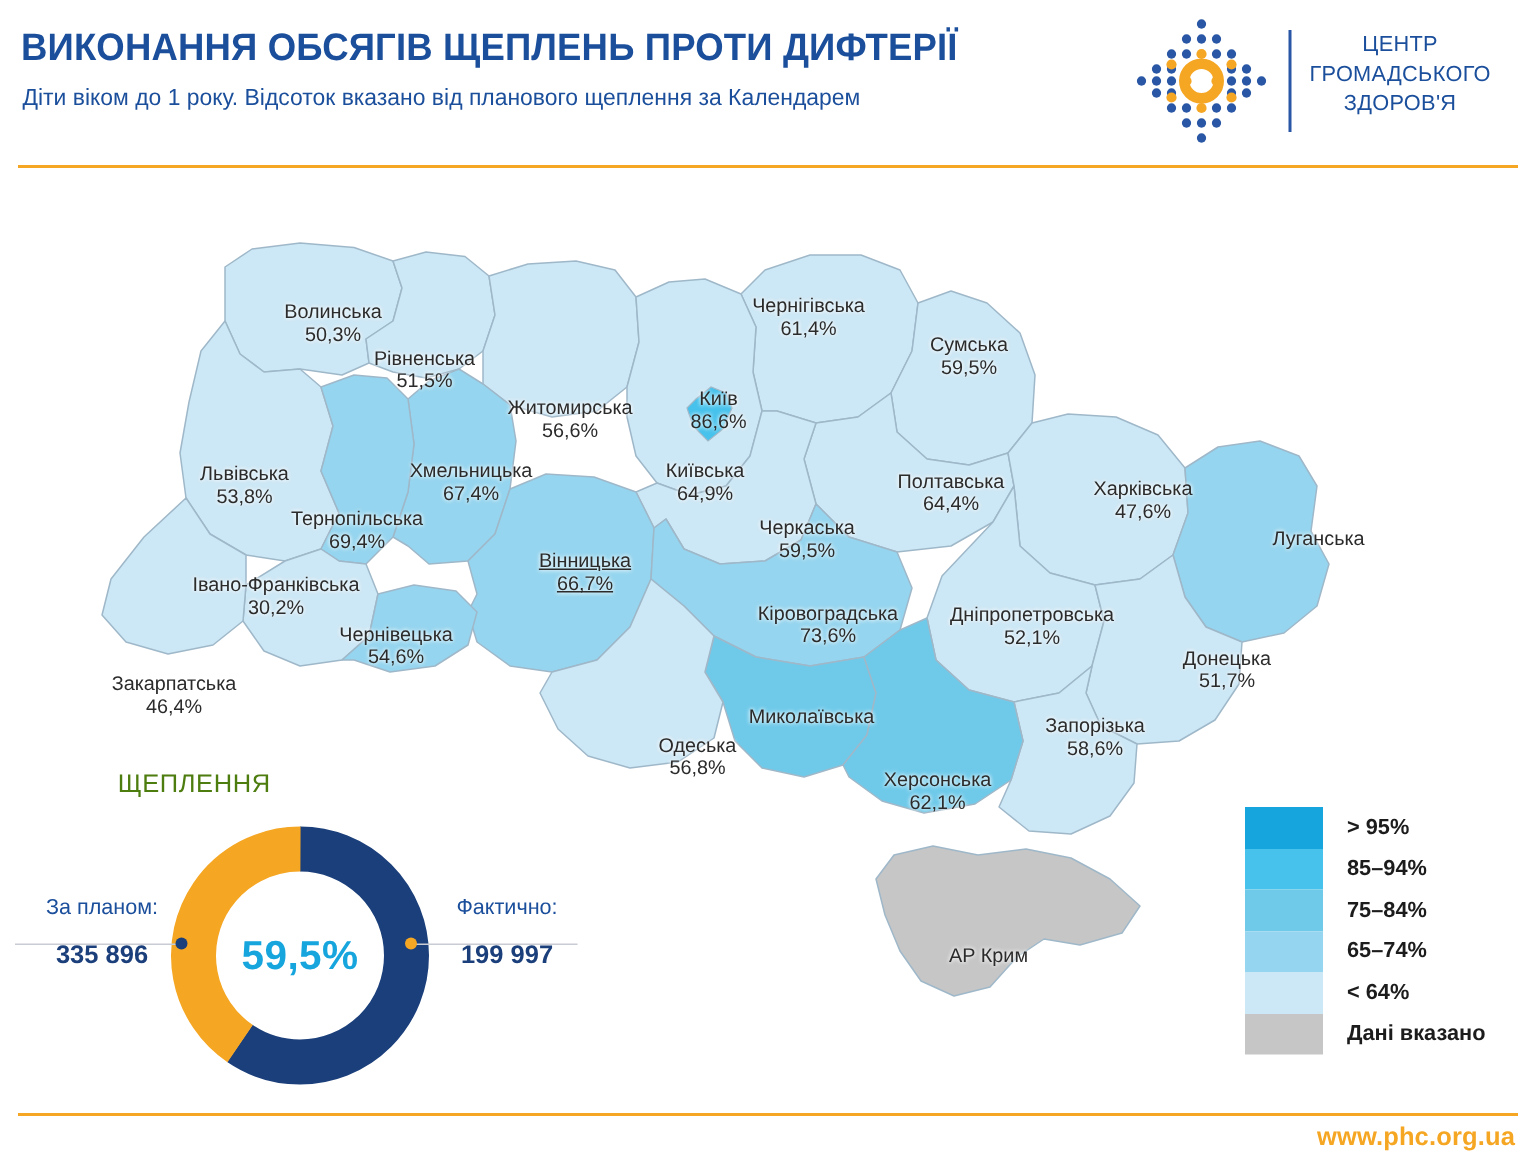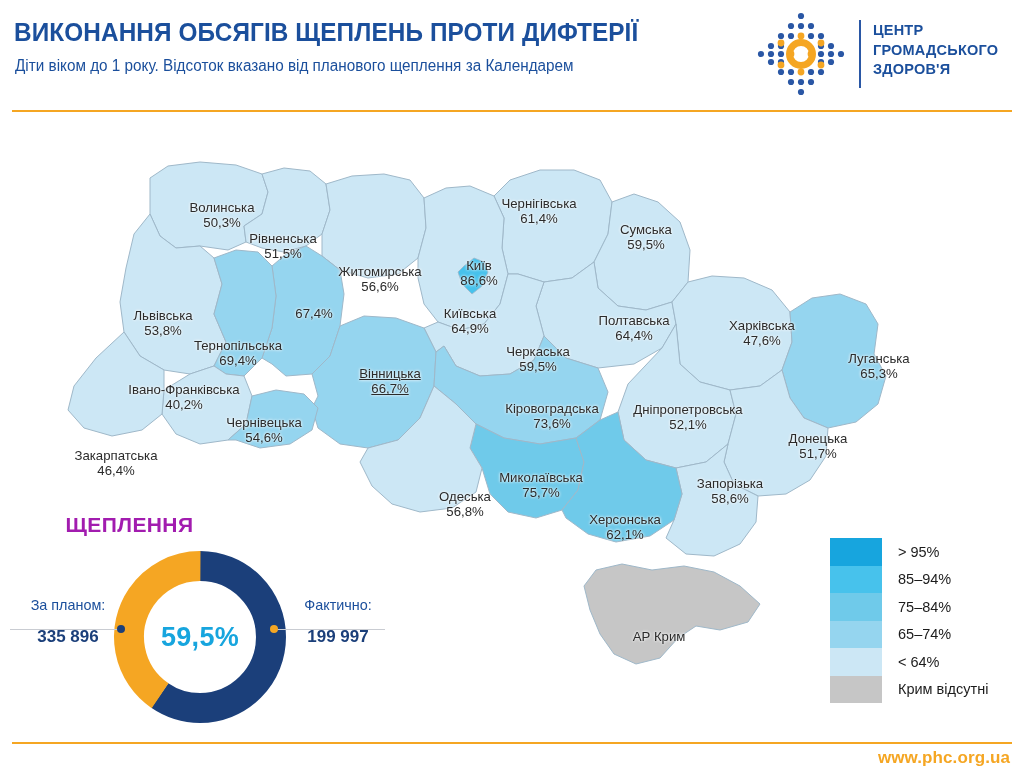--- a/index.html
+++ b/index.html
@@ -30,52 +30,52 @@
   #header-rule{
     position:absolute;left:12px;top:110px;width:1000px;height:2px;
     background:#F5A623;
   }
   
   #logo{position:absolute;left:755px;top:10px;width:255px;height:88px;}
   #logo-mark{position:absolute;left:0;top:0;width:92px;height:88px;}
   #logo-divider{position:absolute;left:104px;top:10px;width:2px;height:68px;background:#2a57a5;}
   #logo-text{
     position:absolute;left:118px;top:11px;
-    font-size:14.5px;font-weight:bold;line-height:1.36;
-    color:#1b4f9c;letter-spacing:0.2px;white-space:nowrap;
+    font-size:14.5px;font-weight:normal;line-height:1.36;
+    color:#1b4f9c;letter-spacing:0.2px;white-space:nowrap;text-align:center;
   }
 
   
   #map-wrap{position:absolute;left:0;top:118px;width:1024px;height:600px;}
   #map-svg{position:absolute;left:0;top:0;}
   .rg-label{
     position:absolute;text-align:center;
     font-size:13.2px;color:#2b2b2b;line-height:1.16;
     white-space:nowrap;font-weight:400;
     text-shadow:0 0 3px rgba(255,255,255,.85),0 0 3px rgba(255,255,255,.85);
     pointer-events:none;
   }
   .rg-label .nm{display:block;}
   .rg-label .vl{display:block;}
 
   
   #legend{position:absolute;left:830px;top:538px;width:190px;}
   .lg-row{display:flex;align-items:center;height:27.5px;}
   .lg-sw{width:52px;height:27.5px;flex:0 0 52px;}
   .lg-tx{
-    margin-left:16px;font-size:14.5px;font-weight:normal;
+    margin-left:16px;font-size:14.5px;font-weight:bold;
     color:#1c1c1c;white-space:nowrap;
     font-family:"Liberation Sans","DejaVu Sans",sans-serif;
   }
 
   
   #donut-panel{position:absolute;left:0;top:505px;width:395px;height:225px;}
   #donut-title{
     position:absolute;left:0;top:8px;width:395px;text-align:center;
-    font-size:21px;font-weight:bold;color:#a21caf;letter-spacing:.4px;
+    font-size:17px;font-weight:normal;color:#4d7c0f;letter-spacing:.4px;
   }
   #donut-title-inner{display:inline-block;transform:translateX(-68px);}
   #donut-svg{position:absolute;left:110px;top:42px;}
   #donut-center{
     position:absolute;left:110px;top:42px;width:180px;height:180px;
     display:flex;align-items:center;justify-content:center;
     font-size:27px;font-weight:bold;color:#17A5DE;letter-spacing:.3px;
   }
   .side-block{position:absolute;width:120px;text-align:center;}
   #plan-block{left:8px;top:92px;}
@@ -218,20 +218,21 @@
         </div>
         <div class="rg-label" style="left: 536px; top: 104px; width: 220px;">
           <span class="nm">Сумська</span>
           <span class="vl">59,5%</span>
         </div>
         <div class="rg-label" style="left: 53px; top: 190px; width: 220px;">
           <span class="nm">Львівська</span>
           <span class="vl">53,8%</span>
         </div>
         <div class="rg-label" style="left: 204px; top: 188px; width: 220px;">
+          <span class="nm">Хмельницька</span>
           <span class="vl">67,4%</span>
         </div>
         <div class="rg-label" style="left: 128px; top: 220px; width: 220px;">
           <span class="nm">Тернопільська</span>
           <span class="vl">69,4%</span>
         </div>
         <div class="rg-label" style="left: 360px; top: 188px; width: 220px;">
           <span class="nm">Київська</span>
           <span class="vl">64,9%</span>
         </div>
@@ -242,29 +243,28 @@
         <div class="rg-label" style="left: 652px; top: 200px; width: 220px;">
           <span class="nm">Харківська</span>
           <span class="vl">47,6%</span>
         </div>
         <div class="rg-label" style="left: 428px; top: 226px; width: 220px;">
           <span class="nm">Черкаська</span>
           <span class="vl">59,5%</span>
         </div>
         <div class="rg-label" style="left: 74px; top: 264px; width: 220px;">
           <span class="nm">Івано-Франківська</span>
-          <span class="vl">40,2%</span>
+          <span class="vl">30,2%</span>
         </div>
         <div class="rg-label" style="left: 280px; top: 248px; width: 220px; text-decoration: underline;">
           <span class="nm">Вінницька</span>
           <span class="vl">66,7%</span>
         </div>
         <div class="rg-label" style="left: 769px; top: 233px; width: 220px;">
           <span class="nm">Луганська</span>
-          <span class="vl">65,3%</span>
         </div>
         <div class="rg-label" style="left: 154px; top: 297px; width: 220px;">
           <span class="nm">Чернівецька</span>
           <span class="vl">54,6%</span>
         </div>
         <div class="rg-label" style="left: 6px; top: 293px; width: 220px; margin-top: 37px;">
           <span class="nm">Закарпатська</span>
           <span class="vl">46,4%</span>
         </div>
         <div class="rg-label" style="left: 442px; top: 283px; width: 220px;">
@@ -274,21 +274,20 @@
         <div class="rg-label" style="left: 578px; top: 284px; width: 220px;">
           <span class="nm">Дніпропетровська</span>
           <span class="vl">52,1%</span>
         </div>
         <div class="rg-label" style="left: 708px; top: 313px; width: 220px;">
           <span class="nm">Донецька</span>
           <span class="vl">51,7%</span>
         </div>
         <div class="rg-label" style="left: 431px; top: 352px; width: 220px;">
           <span class="nm">Миколаївська</span>
-          <span class="vl">75,7%</span>
         </div>
         <div class="rg-label" style="left: 620px; top: 358px; width: 220px;">
           <span class="nm">Запорізька</span>
           <span class="vl">58,6%</span>
         </div>
         <div class="rg-label" style="left: 355px; top: 371px; width: 220px;">
           <span class="nm">Одеська</span>
           <span class="vl">56,8%</span>
         </div>
         <div class="rg-label" style="left: 515px; top: 394px; width: 220px;">
@@ -317,21 +316,21 @@
       <div class="lg-row">
         <div class="lg-sw" style="background: rgb(149, 213, 239);"></div>
         <div class="lg-tx">65–74%</div>
       </div>
       <div class="lg-row">
         <div class="lg-sw" style="background: rgb(204, 231, 245);"></div>
         <div class="lg-tx">&lt; 64%</div>
       </div>
       <div class="lg-row">
         <div class="lg-sw" style="background: rgb(198, 198, 198);"></div>
-        <div class="lg-tx">Крим відсутні</div>
+        <div class="lg-tx">Дані вказано</div>
       </div>
     </div>
 
   <div id="donut-panel">
     <div id="donut-title"><span id="donut-title-inner">ЩЕПЛЕННЯ</span></div>
 
     <svg id="donut-svg" width="180" height="180" viewBox="0 0 180 180">
       <circle cx="90" cy="90" r="71" fill="none" stroke="#1b3f7a" stroke-width="30" stroke-dasharray="265.4 180.8" transform="rotate(-90 90 90)"></circle>
       <circle cx="90" cy="90" r="71" fill="none" stroke="#F5A623" stroke-width="30" stroke-dasharray="180.8 265.4" transform="rotate(124.2 90 90)"></circle>
     </svg>

